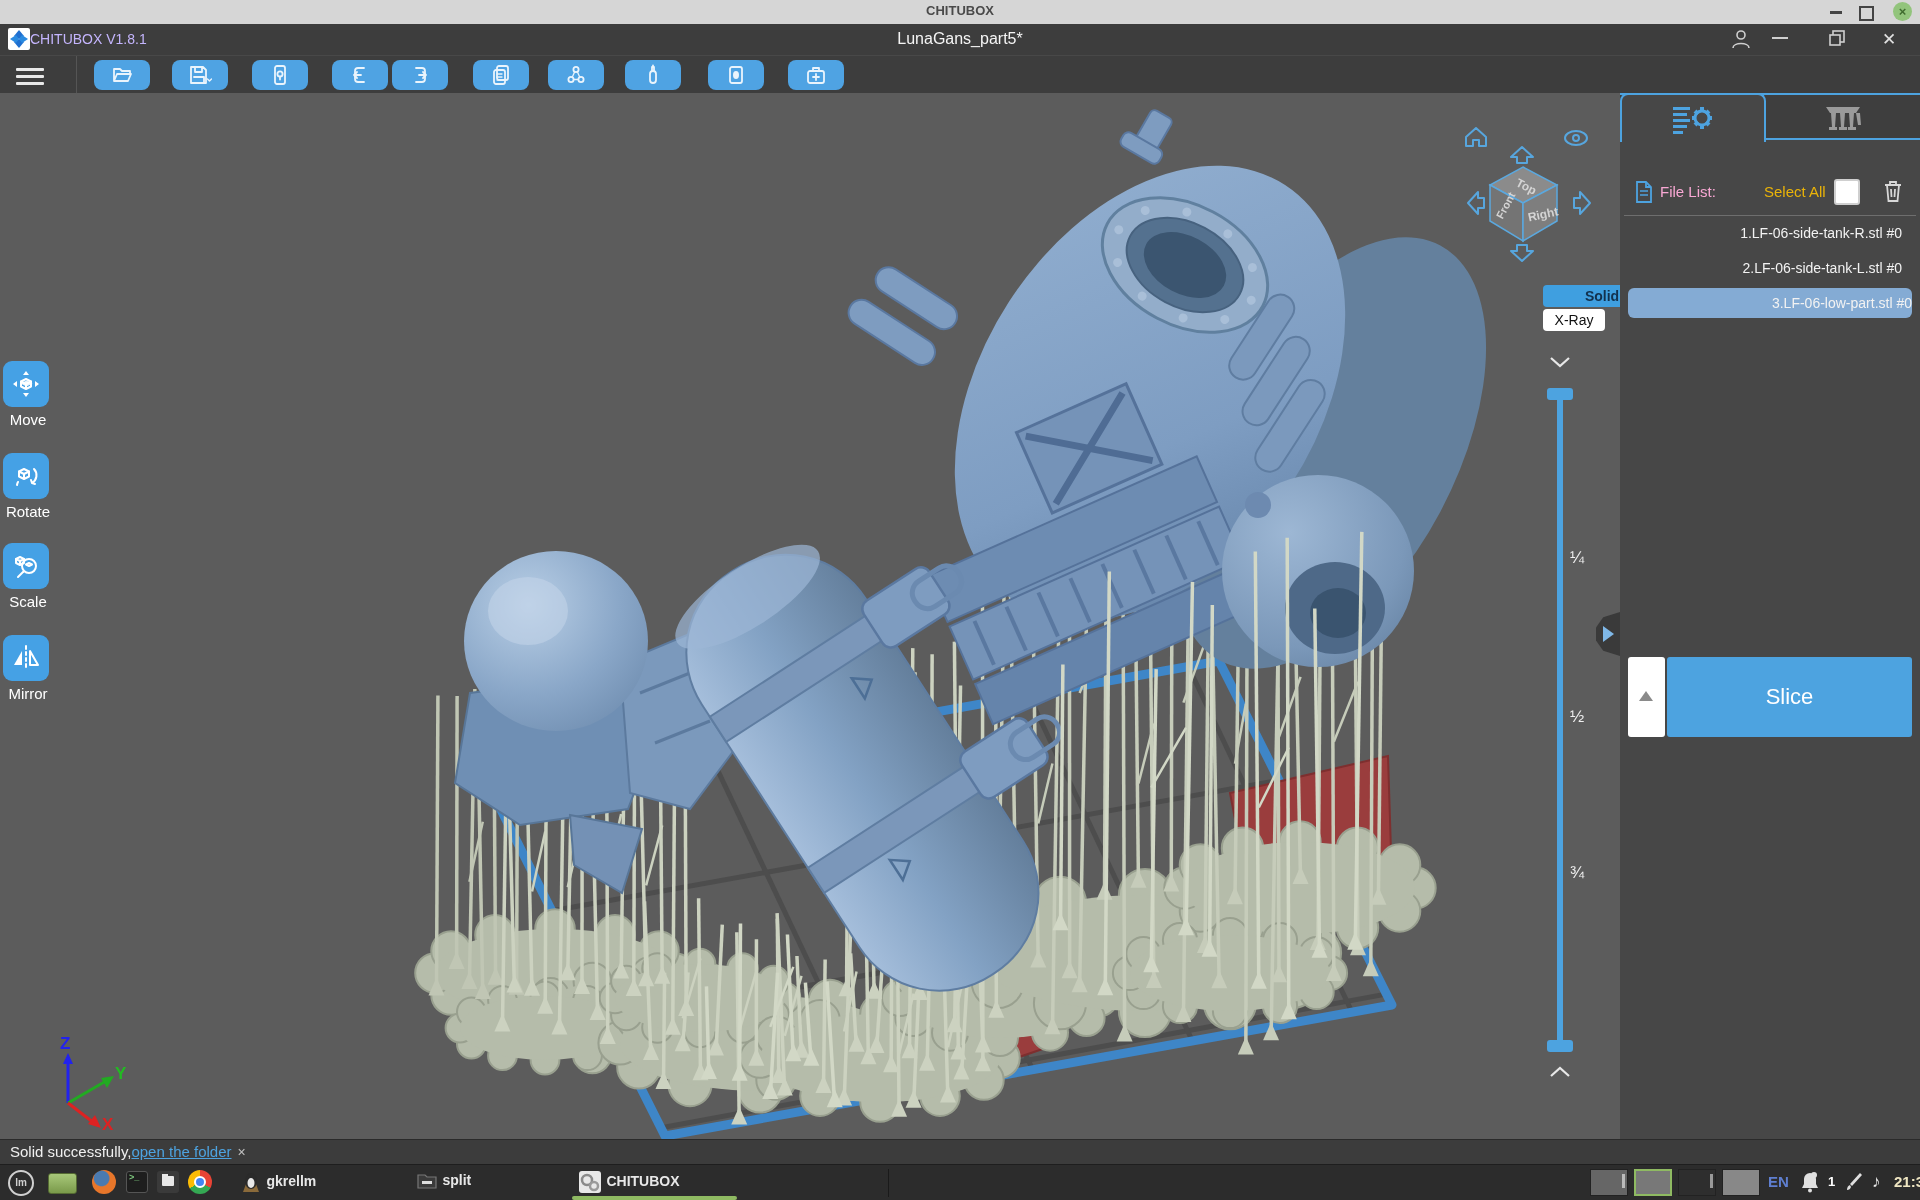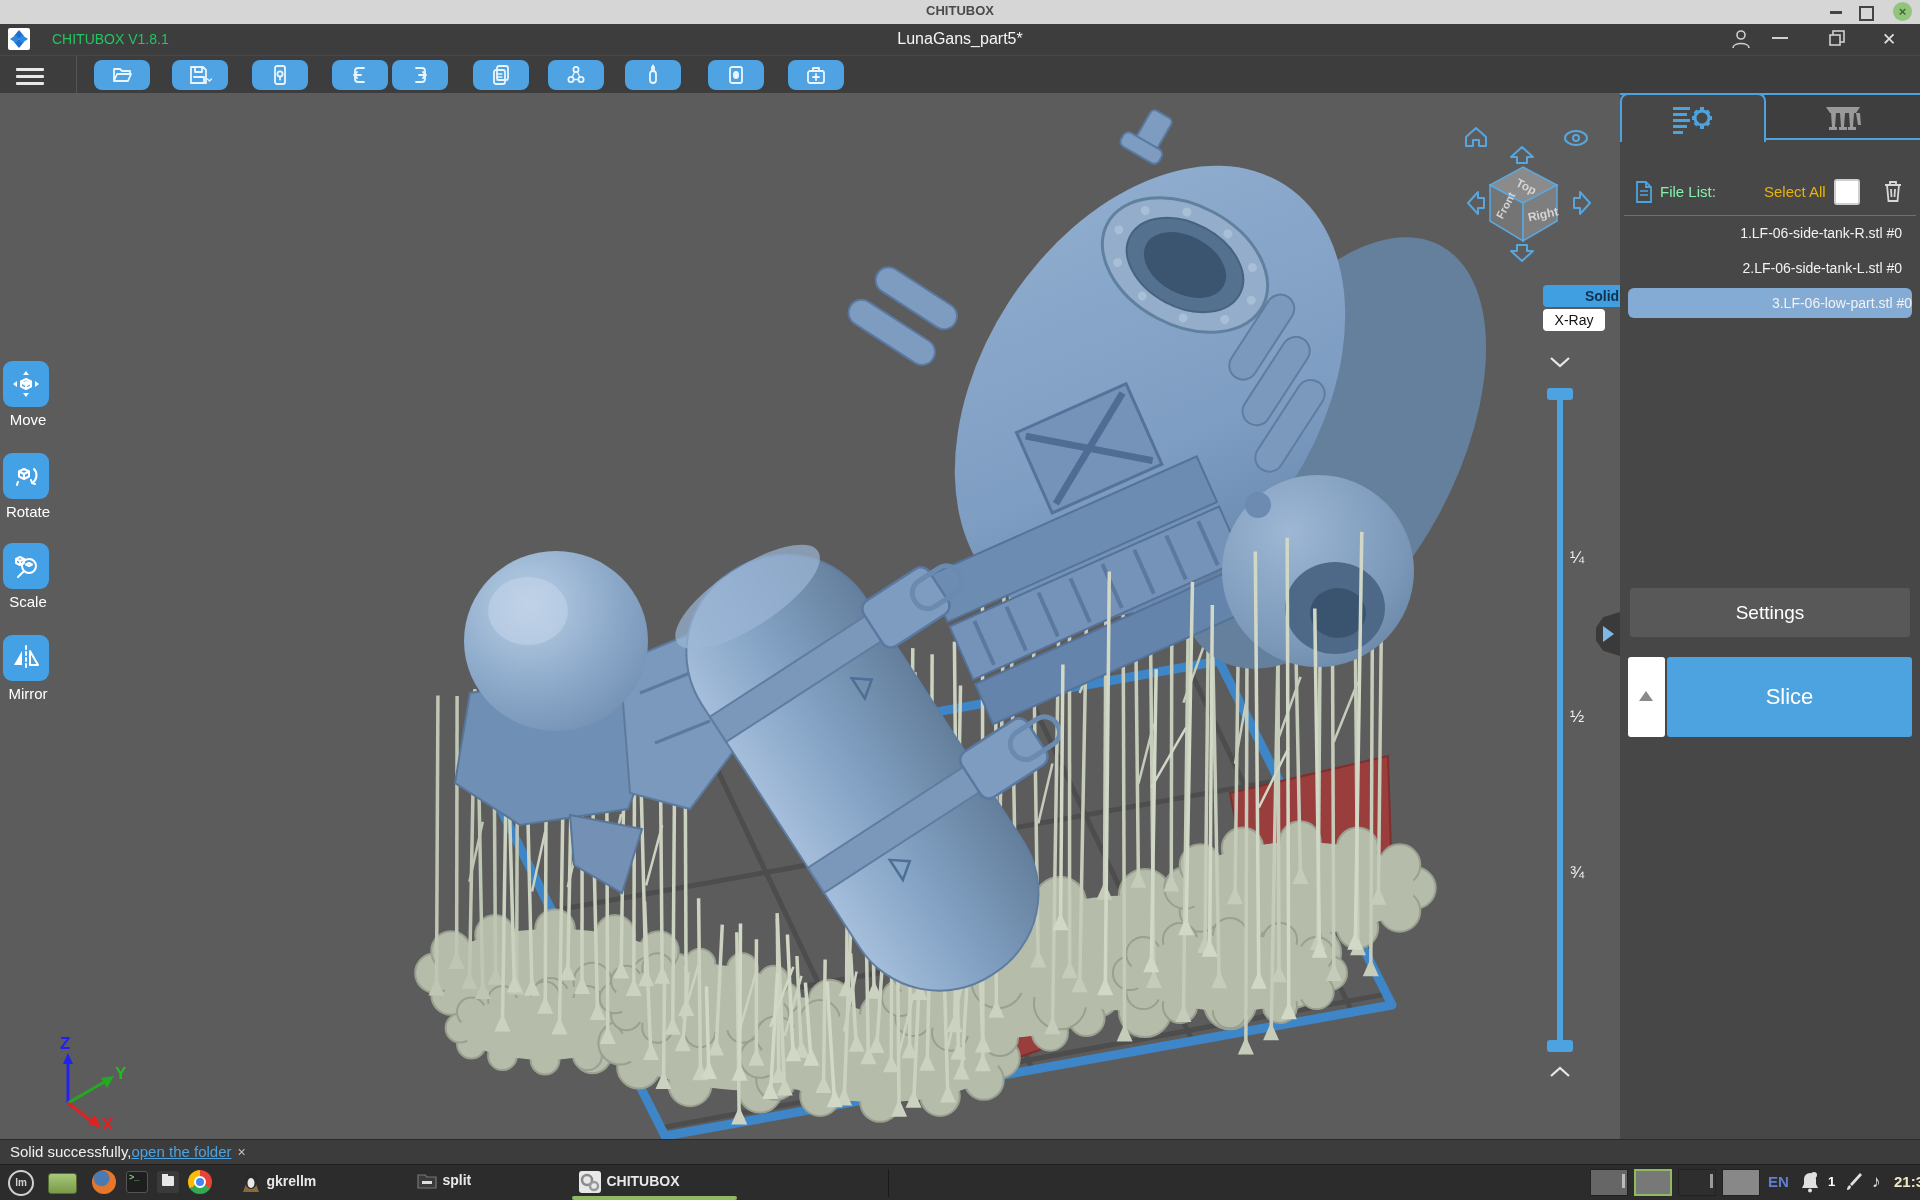--- a/index.html
+++ b/index.html
@@ -7,21 +7,21 @@
   
   #wm-bar{position:absolute;top:0;left:0;width:1920px;height:24px;background:#d6d6d6;}
   #wm-title{position:absolute;top:3px;left:0;width:100%;text-align:center;font-size:13px;font-weight:bold;color:#4a4a4a;}
   #wm-min{position:absolute;top:11px;right:78px;width:12px;height:3px;background:#444;}
   #wm-max{position:absolute;top:6px;right:46px;width:11px;height:11px;border:2px solid #444;background:#d6d6d6;}
   #wm-close{position:absolute;top:2px;right:8px;width:19px;height:19px;border-radius:50%;background:#92c47c;color:#3f6b2f;font-size:13px;font-weight:bold;text-align:center;line-height:19px;}
   
   #title-bar{position:absolute;top:24px;left:0;width:1920px;height:31px;background:#3d3d3d;}
   #app-logo{position:absolute;top:4px;left:8px;width:22px;height:22px;background:#fff;border-radius:2px;}
   #app-logo svg{position:absolute;top:1px;left:1px;}
-  #app-version{position:absolute;top:7px;left:52px;color:#22c55e;font-size:14px;}
+  #app-version{position:absolute;top:7px;left:30px;color:#c4b5fd;font-size:14px;}
   #doc-title{position:absolute;top:6px;left:0;width:100%;text-align:center;color:#f5f5f5;font-size:16px;}
   .tb-ico{position:absolute;top:3px;color:#cfcfcf;}
   
   #toolbar{position:absolute;top:55px;left:0;width:1920px;height:38px;background:#3d3d3d;border-top:1px solid #484848;}
   #hamburger{position:absolute;top:8px;left:16px;width:28px;height:22px;}
   #hamburger div{height:3px;background:#e8e8e8;margin:4px 0;border-radius:1px;}
   #tb-sep{position:absolute;top:0;left:76px;width:1px;height:38px;background:#555;}
   .tbtn{position:absolute;top:4px;width:56px;height:30px;background:#4fa3e3;border-radius:8px;display:flex;align-items:center;justify-content:center;}
   .tbtn svg{stroke:#eaf4fc;fill:none;stroke-width:1.8;stroke-linejoin:round;stroke-linecap:round;}
   
@@ -51,21 +51,21 @@
   #collapse-handle svg{position:absolute;left:5px;top:12px;}
   
   #axis{position:absolute;left:18px;top:938px;}
   
   #panel{position:absolute;top:0;left:1620px;width:300px;height:1046px;background:#474747;}
   #tab-strip{position:absolute;top:0;left:0;width:300px;height:47px;background:#3e3e3e;border-top:2px solid #4da3e0;box-sizing:border-box;}
   #tab-strip .underline{position:absolute;left:146px;right:0;bottom:0;height:2px;background:#4da3e0;}
   #tab-settings{position:absolute;top:-2px;left:0;width:146px;height:49px;background:#474747;border:2px solid #4da3e0;border-bottom:none;border-radius:8px 8px 0 0;box-sizing:border-box;display:flex;align-items:center;justify-content:center;}
   #tab-supports{position:absolute;top:0;left:146px;width:154px;height:45px;display:flex;align-items:center;justify-content:center;}
   #filelist-header{position:absolute;top:86px;left:14px;width:272px;height:28px;}
-  #filelist-label{position:absolute;left:26px;top:4px;color:#86efac;font-size:15px;}
+  #filelist-label{position:absolute;left:26px;top:4px;color:#f9a8d4;font-size:15px;}
   #selectall-label{position:absolute;left:130px;top:4px;color:#eab308;font-size:15px;}
   #selectall-box{position:absolute;left:200px;top:0;width:22px;height:22px;background:#fff;border-radius:3px;border:2px solid #cfcfcf;}
   #trash{position:absolute;left:248px;top:0;}
   #filelist-sep{position:absolute;top:122px;left:4px;width:292px;height:1px;background:#6e6e6e;}
   .file-row{position:absolute;left:18px;width:264px;height:24px;color:#f2f2f2;font-size:14px;line-height:24px;text-align:right;}
   #file-row-3{left:8px;top:195px;width:284px;height:30px;background:#84abd4;border-radius:6px;line-height:30px;}
   #file-row-3 span{margin-left:10px;}
   #settings-btn{position:absolute;top:495px;left:10px;width:280px;height:49px;background:#585858;border-radius:3px;color:#fff;font-size:19px;text-align:center;line-height:49px;}
   #slice-up{position:absolute;top:564px;left:8px;width:37px;height:80px;background:#fff;border-radius:3px;}
   #slice-up:after{content:"";position:absolute;left:11px;top:34px;border-left:7px solid transparent;border-right:7px solid transparent;border-bottom:10px solid #8a8a8a;}
@@ -842,21 +842,20 @@
             <line x1="13" y1="10" x2="12.5" y2="18"></line>
           </g>
       </svg>
     </div>
     <div id="filelist-sep"></div>
 
     <div class="file-row" style="top:128px;">1.LF-06-side-tank-R.stl #0</div>
     <div class="file-row" style="top:163px;">2.LF-06-side-tank-L.stl #0</div>
     <div class="file-row" id="file-row-3"><span>3.LF-06-low-part.stl #0</span></div>
 
-    <div id="settings-btn">Settings</div>
     <div id="slice-up"></div>
     <div id="slice-btn">Slice</div>
   </div>
 </div>
 
 <div id="status-bar">
   <div class="txt">
     <span>Solid successfully,</span><span id="status-link">open the folder</span><span id="status-close">×</span>
   </div>
 </div>

